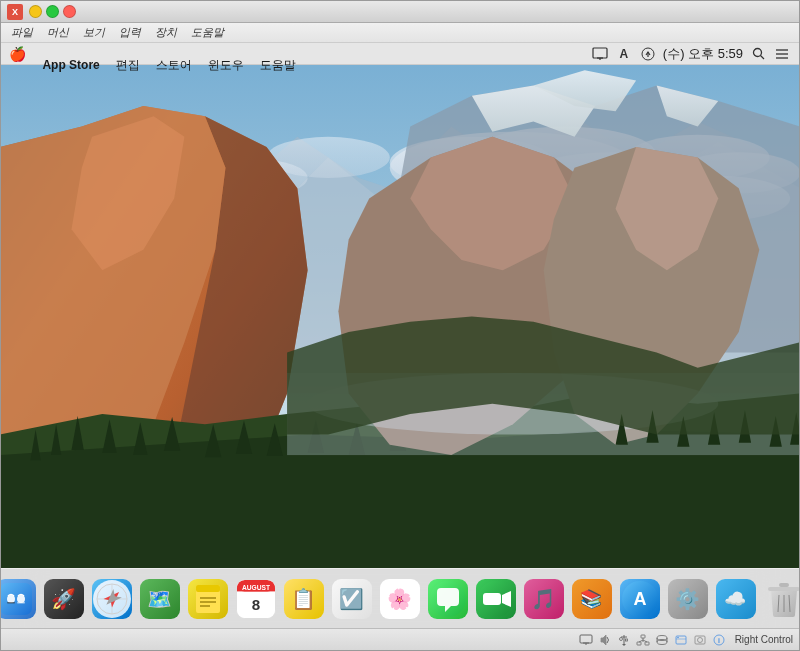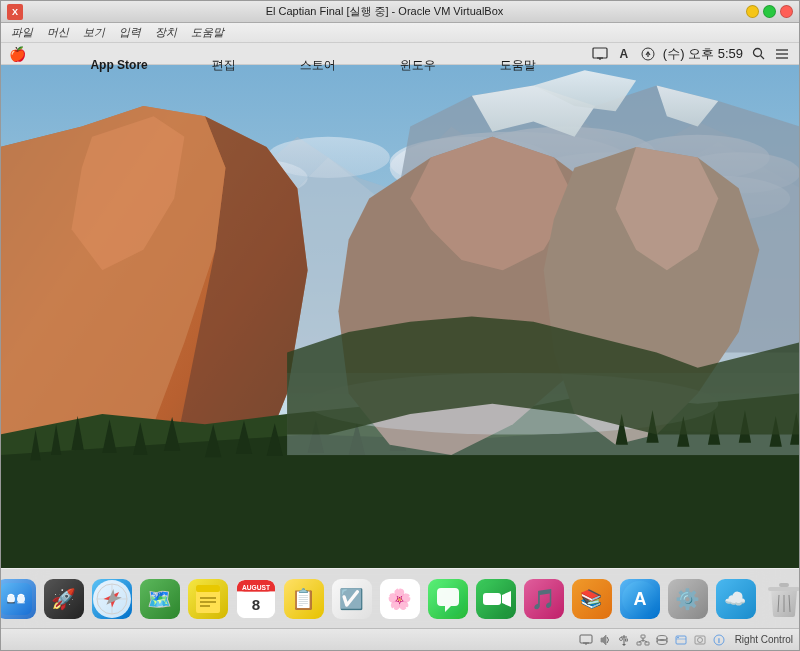--- a/index.html
+++ b/index.html
@@ -99,21 +99,20 @@
       margin-right: 8px;
       cursor: pointer;
     }
     .mac-menubar .mac-menu-item {
       padding: 16px 8px;
       height: 32px;
       line-height: 22px;
       cursor: pointer;
       border-radius: 3px;
       white-space: nowrap;
-      margin-left: 48px;
     }
     .mac-menubar .mac-menu-item.bold { font-weight: bold; }
     .mac-menubar .spacer { flex: 1; }
     .mac-menubar .right-icons {
       display: flex; align-items: center; gap: 6px; font-size: 11px;
     }
     .mac-menubar .status-icon {
       width: 18px; height: 18px;
       display: flex; align-items: center; justify-content: center;
       font-size: 12px; cursor: pointer;
@@ -212,21 +211,20 @@
   </style>
 </head>
 <body>
 
 <div class="vbox-window">
 
   <div class="vbox-titlebar">
     <div class="title-icon">
       <span>X</span>
     </div>
-    <span class="title-text">El Captian Final [실행 중] - Oracle VM VirtualBox</span>
     <div class="win-controls">
       <div class="win-btn minimize">─</div>
       <div class="win-btn maximize">□</div>
       <div class="win-btn close">✕</div>
     </div>
   </div>
 
   <div class="vbox-menubar">
     <span class="menu-item">파일</span>
     <span class="menu-item">머신</span>

